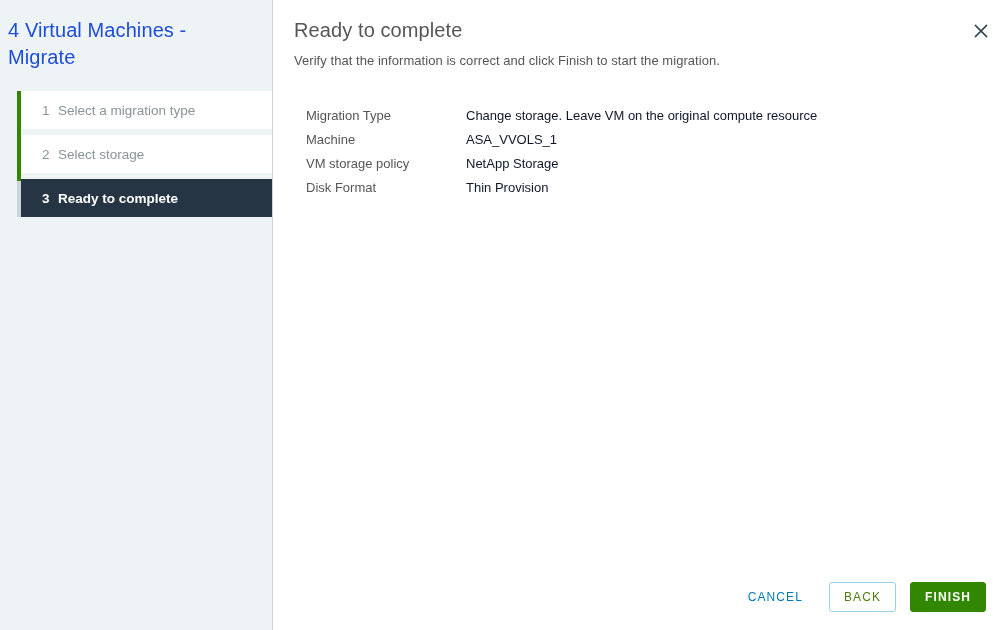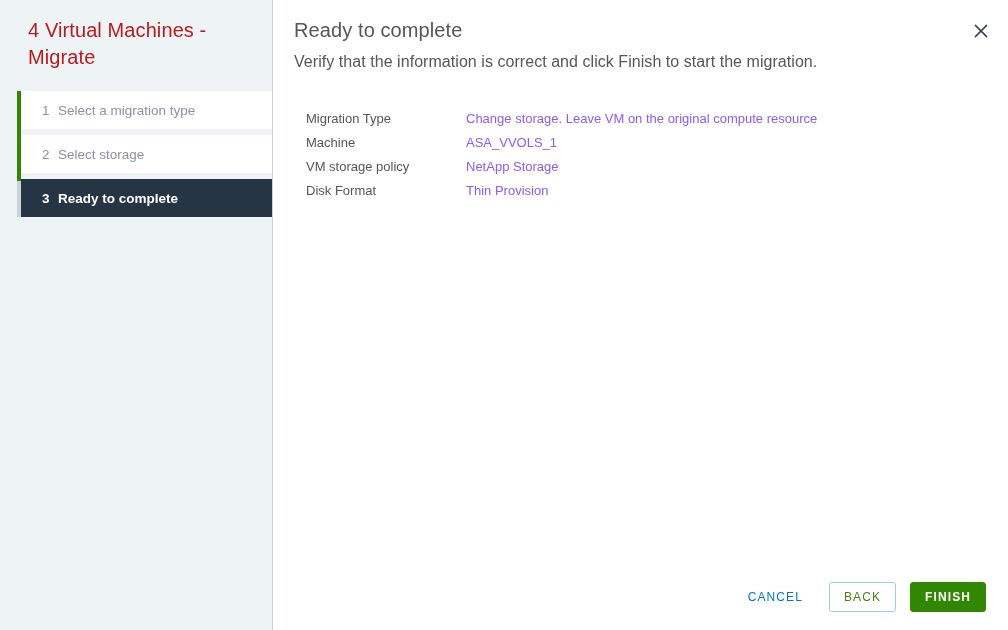--- a/index.html
+++ b/index.html
@@ -31,23 +31,23 @@
     background: #eef3f6;
     border-right: 1px solid #cbd4d8;
     box-sizing: border-box;
     flex: 0 0 273px;
     position: relative;
   }
 
   .wizard-title {
     font-size: 20px;
     line-height: 27px;
-    color: #b91c1c;
+    color: #1d4ed8;
     font-weight: 400;
-    padding: 17px 20px 0 28px;
+    padding: 17px 20px 0 8px;
     letter-spacing: 0.1px;
   }
 
   .steps {
     margin-top: 20px;
     position: relative;
     padding-left: 17px;
   }
 
   .rail {
@@ -128,21 +128,21 @@
   .page-heading {
     font-size: 20px;
     line-height: 26px;
     color: #565656;
     font-weight: 400;
     padding: 17px 0 0 21px;
     letter-spacing: 0.1px;
   }
 
   .page-sub {
-    font-size: 16px;
+    font-size: 13px;
     color: #565656;
     padding: 10px 0 0 21px;
     letter-spacing: 0.05px;
   }
 
   .summary {
     margin-top: 35px;
     padding-left: 33px;
   }
 
@@ -153,21 +153,21 @@
     font-size: 13px;
   }
 
   .summary-label {
     width: 160px;
     flex: 0 0 160px;
     color: #565656;
   }
 
   .summary-value {
-    color: #8b5cf6;
+    color: #0f172a;
     white-space: nowrap;
   }
 
   
   .footer {
     position: absolute;
     right: 22px;
     bottom: 18px;
     display: flex;
     align-items: center;

